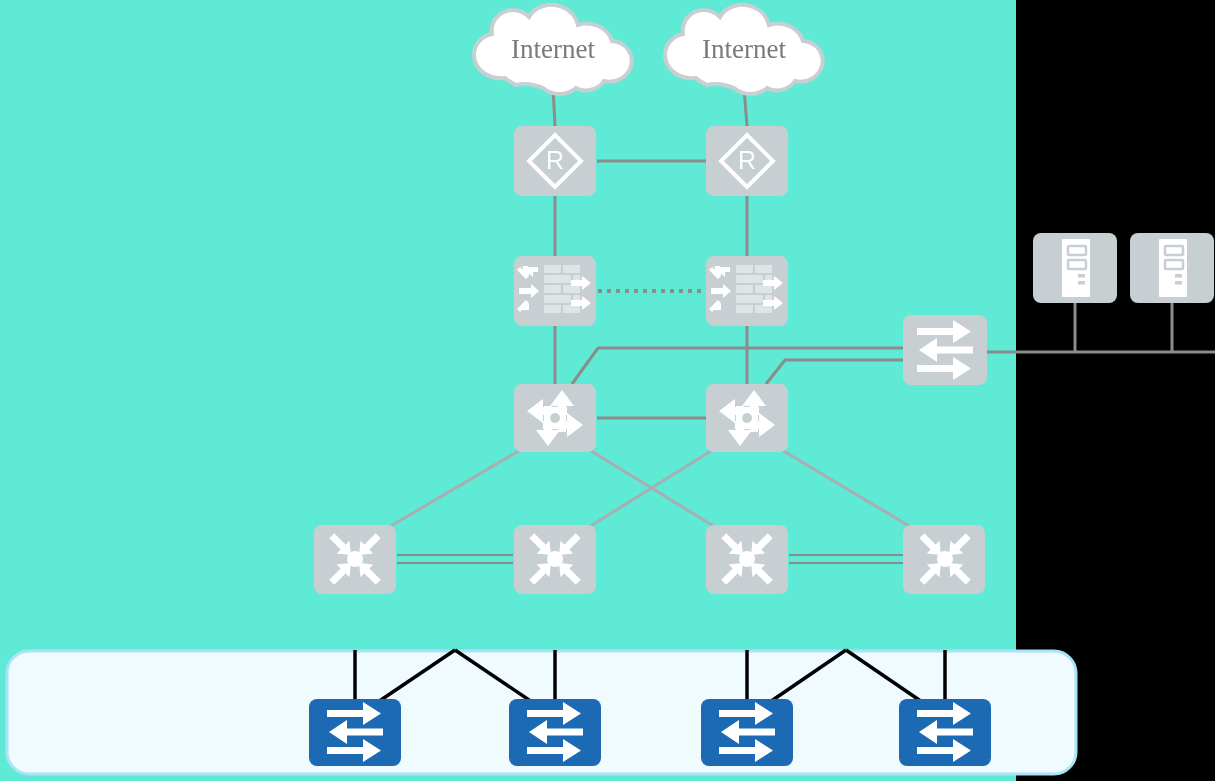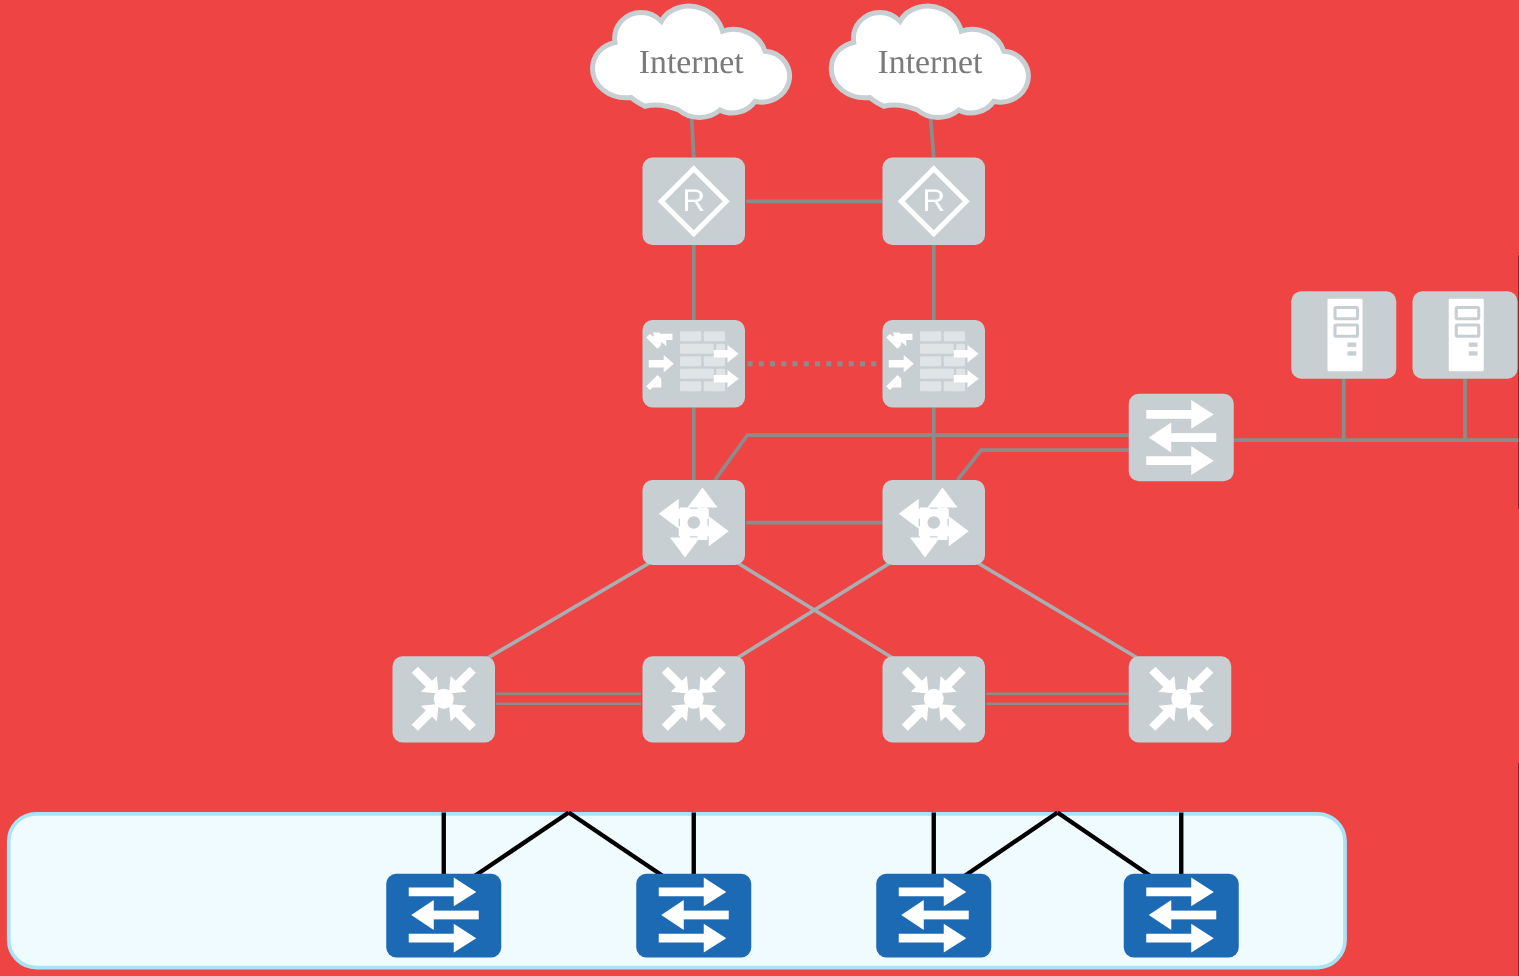--- a/index.html
+++ b/index.html
@@ -8,23 +8,23 @@
     background: #000000;
   }
   body {
     width: 1215px;
     height: 781px;
     overflow: hidden;
     font-family: "Liberation Sans", sans-serif;
   }
   #canvas {
     position: relative;
-    width: 1215px;
+    width: 1016px;
     height: 781px;
-    background: #ef4444;
+    background: #5eead4;
   }
   #diagram-svg {
     position: absolute;
     left: 0;
     top: 0;
     width: 1215px;
     height: 781px;
     display: block;
   }
   .cloud-label {

